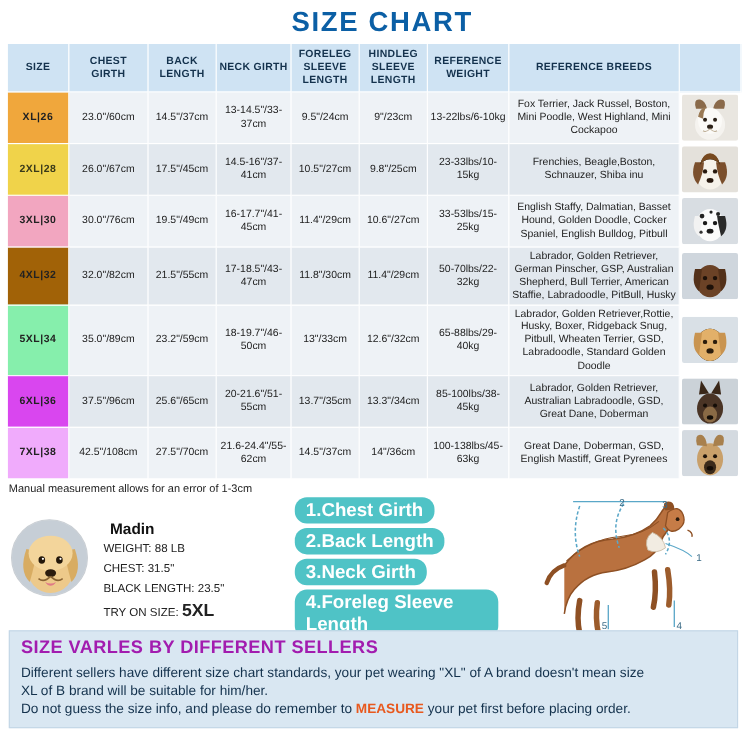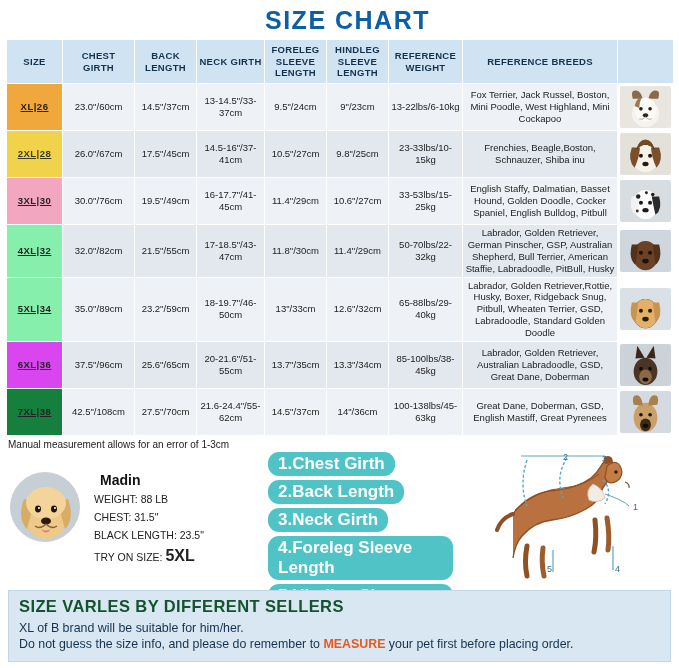--- a/index.html
+++ b/index.html
@@ -57,34 +57,33 @@
     background: #18314a;
     color: #ffffff;
     font-size: 14px;
     letter-spacing: 1px;
   }
   td.size-cell {
     font-weight: bold;
     color: #ffffff;
     font-size: 13px;
     letter-spacing: .5px;
-    text-decoration: underline;
   }
   td.data { background: #eef2f6; }
   td.breeds { background: #eef2f6; font-size: 8.6px; line-height: 1.3; padding: 2px 4px; }
   tr.row-alt td.data, tr.row-alt td.breeds { background: #e2e8ee; }
 
   
   .c-xl26  { background: #f0a73c; }
   .c-xl28  { background: #f0d34a; color: #3a3a1a !important; }
   .c-xl30  { background: #f2a6c0; }
-  .c-xl32  { background: #86efac; }
+  .c-xl32  { background: #a16207; }
   .c-xl34  { background: #86efac; }
   .c-xl36  { background: #d946ef; }
-  .c-xl38  { background: #15803d; }
+  .c-xl38  { background: #f0abfc; }
   td.photo { padding: 0; border: 1px solid #ffffff; height: 46px; }
   .dogimg {
     width: 100%;
     height: 100%;
     min-height: 42px;
     display: block;
     border-radius: 2px;
   }
 
   
@@ -153,21 +152,21 @@
 
   
   .notice {
     position: absolute;
     left: 8px; right: 8px; bottom: 6px;
     background: #d9e7f2;
     border: 1px solid #c3d6e6;
     padding: 6px 10px 8px 10px;
   }
   .notice-title {
-    color: #14532d;
+    color: #a21caf;
     font-weight: bold;
     font-size: 16.5px;
     letter-spacing: .4px;
     margin-bottom: 4px;
   }
   .notice-body {
     font-size: 12.4px;
     line-height: 1.35;
     color: #14324d;
   }
@@ -453,20 +452,21 @@
         <text x="160" y="122" font-family="Liberation Sans, sans-serif" font-size="9" fill="#3b6b86">4</text>
         <text x="92" y="122" font-family="Liberation Sans, sans-serif" font-size="9" fill="#3b6b86">5</text>
         <path d="M150 44 q18 6 24 12" stroke="#5aa7c8" stroke-width="1" fill="none"></path>
       </svg>
     </div>
   </div>
 
   <div class="notice">
     <div class="notice-title">SIZE VARLES BY DIFFERENT SELLERS</div>
     <div class="notice-body">
+      <div>Different sellers have different size chart standards, your pet wearing "XL" of A brand doesn't mean size</div>
       <div>XL of B brand will be suitable for him/her.</div>
       <div>
         <span>Do not guess the size info, and please do remember to </span><span class="hl">MEASURE</span><span> your pet first before placing order.</span>
       </div>
     </div>
   </div>
 
 </div>
 
 </body></html>

